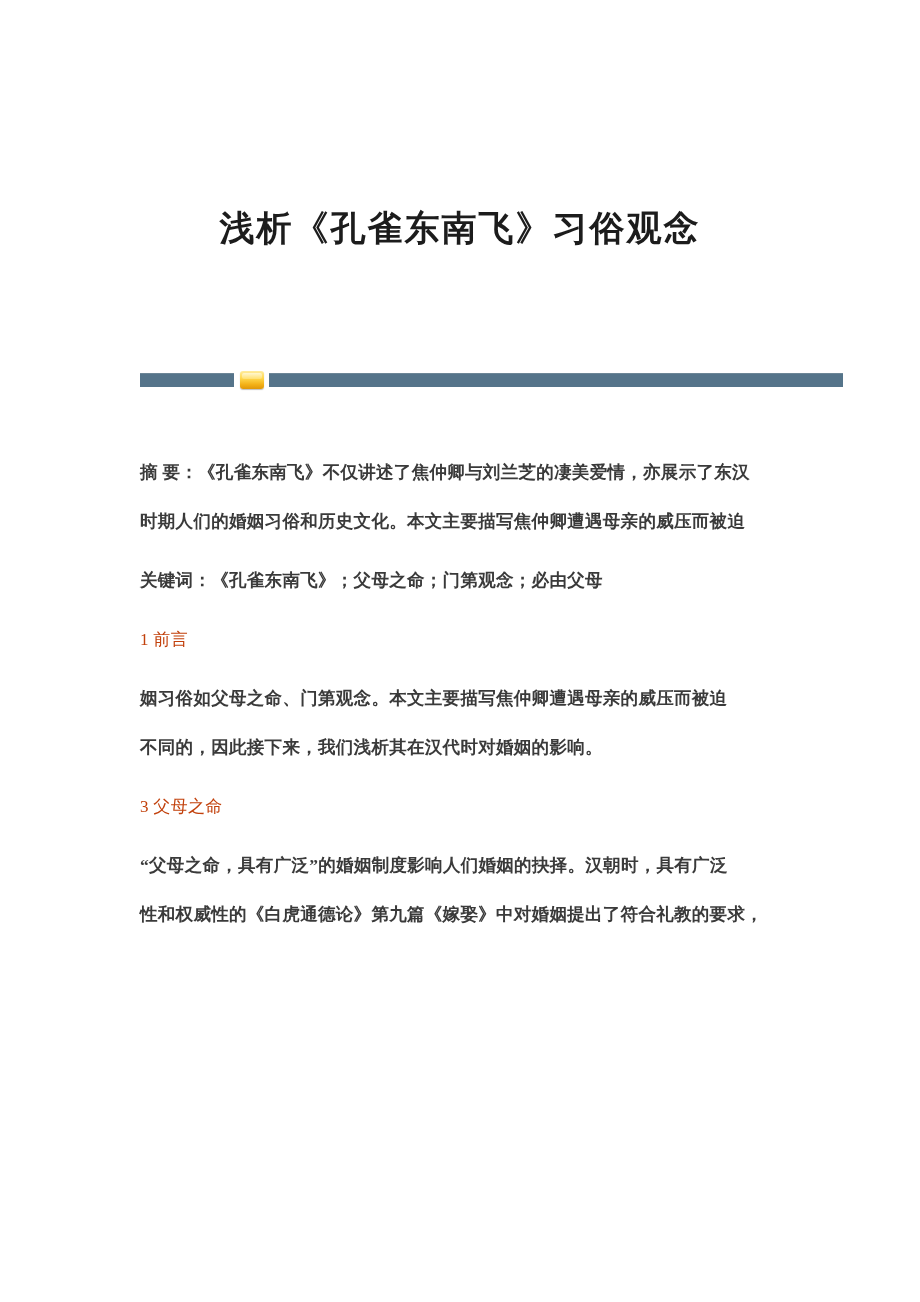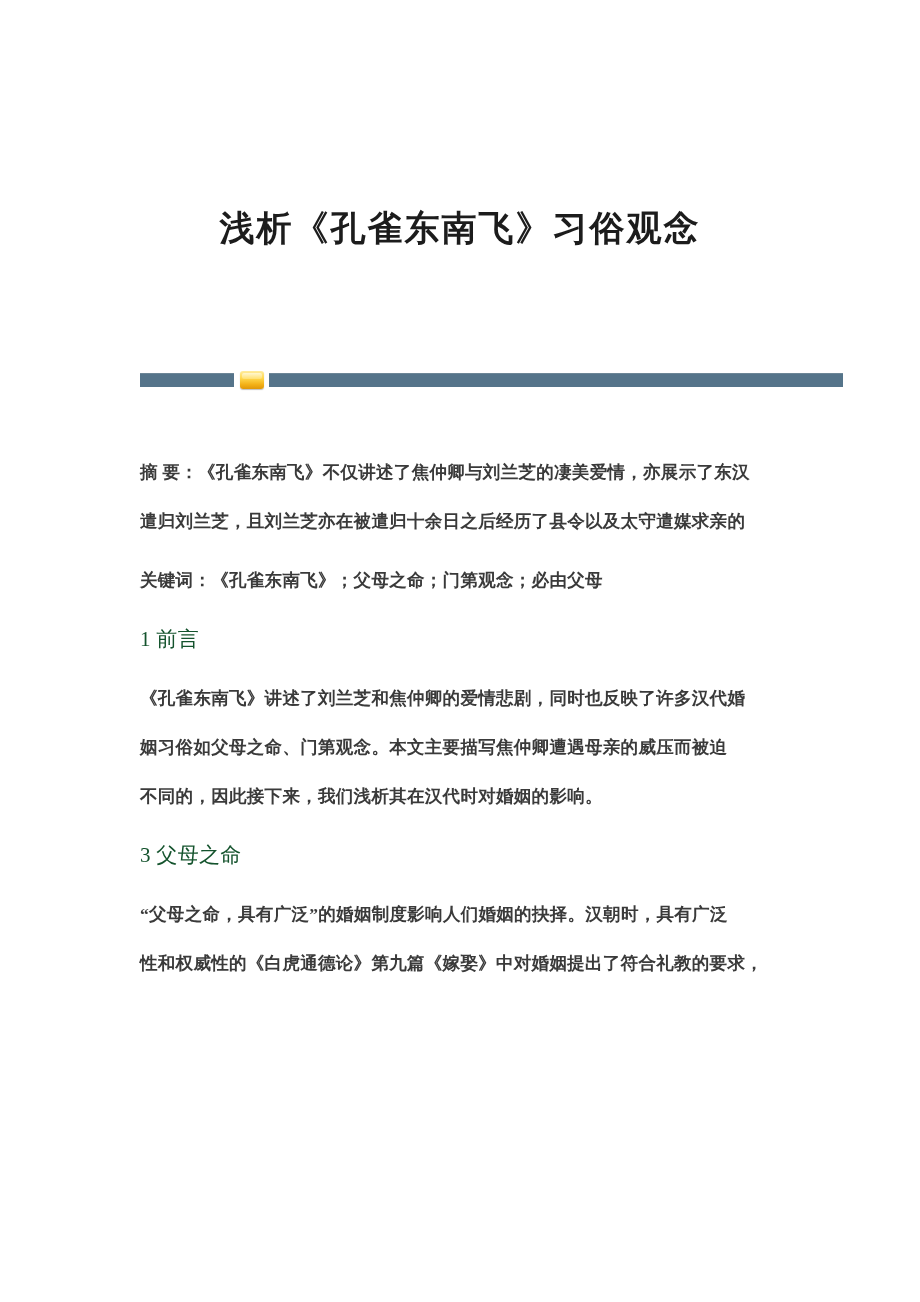--- a/index.html
+++ b/index.html
@@ -76,55 +76,54 @@
   .para {
     margin: 0 0 10px 0;
     font-weight: bold;
   }
   .line {
     display: block;
     white-space: nowrap;
   }
   .section-heading {
     display: block;
-    font-size: 21px;
+    font-size: 17px;
     font-weight: normal;
     line-height: 49px;
     margin: 0 0 10px 0;
-    color: #14532d;
+    color: #c2410c;
   }
 </style>
 </head>
 <body>
 
 <div class="page">
 
   <h1 class="doc-title">浅析《孔雀东南飞》习俗观念</h1>
 
   <div class="divider">
     <span class="bar bar-left"></span>
     <span class="envelope"></span>
     <span class="bar bar-right"></span>
   </div>
 
   <div class="body-text">
 
     <p class="para">
       <span class="line">摘 要：《孔雀东南飞》不仅讲述了焦仲卿与刘兰芝的凄美爱情，亦展示了东汉</span>
-      <span class="line">遣归刘兰芝，且刘兰芝亦在被遣归十余日之后经历了县令以及太守遣媒求亲的</span>
+      <span class="line">时期人们的婚姻习俗和历史文化。本文主要描写焦仲卿遭遇母亲的威压而被迫</span>
     </p>
 
     <p class="para">
       <span class="line">关键词：《孔雀东南飞》；父母之命；门第观念；必由父母</span>
     </p>
 
     <h2 class="section-heading">1 前言</h2>
 
     <p class="para">
-      <span class="line">《孔雀东南飞》讲述了刘兰芝和焦仲卿的爱情悲剧，同时也反映了许多汉代婚</span>
       <span class="line">姻习俗如父母之命、门第观念。本文主要描写焦仲卿遭遇母亲的威压而被迫</span>
       <span class="line">不同的，因此接下来，我们浅析其在汉代时对婚姻的影响。</span>
     </p>
 
     <h2 class="section-heading">3 父母之命</h2>
 
     <p class="para">
       <span class="line">“父母之命，具有广泛”的婚姻制度影响人们婚姻的抉择。汉朝时，具有广泛</span>
       <span class="line">性和权威性的《白虎通德论》第九篇《嫁娶》中对婚姻提出了符合礼教的要求，</span>
     </p>

